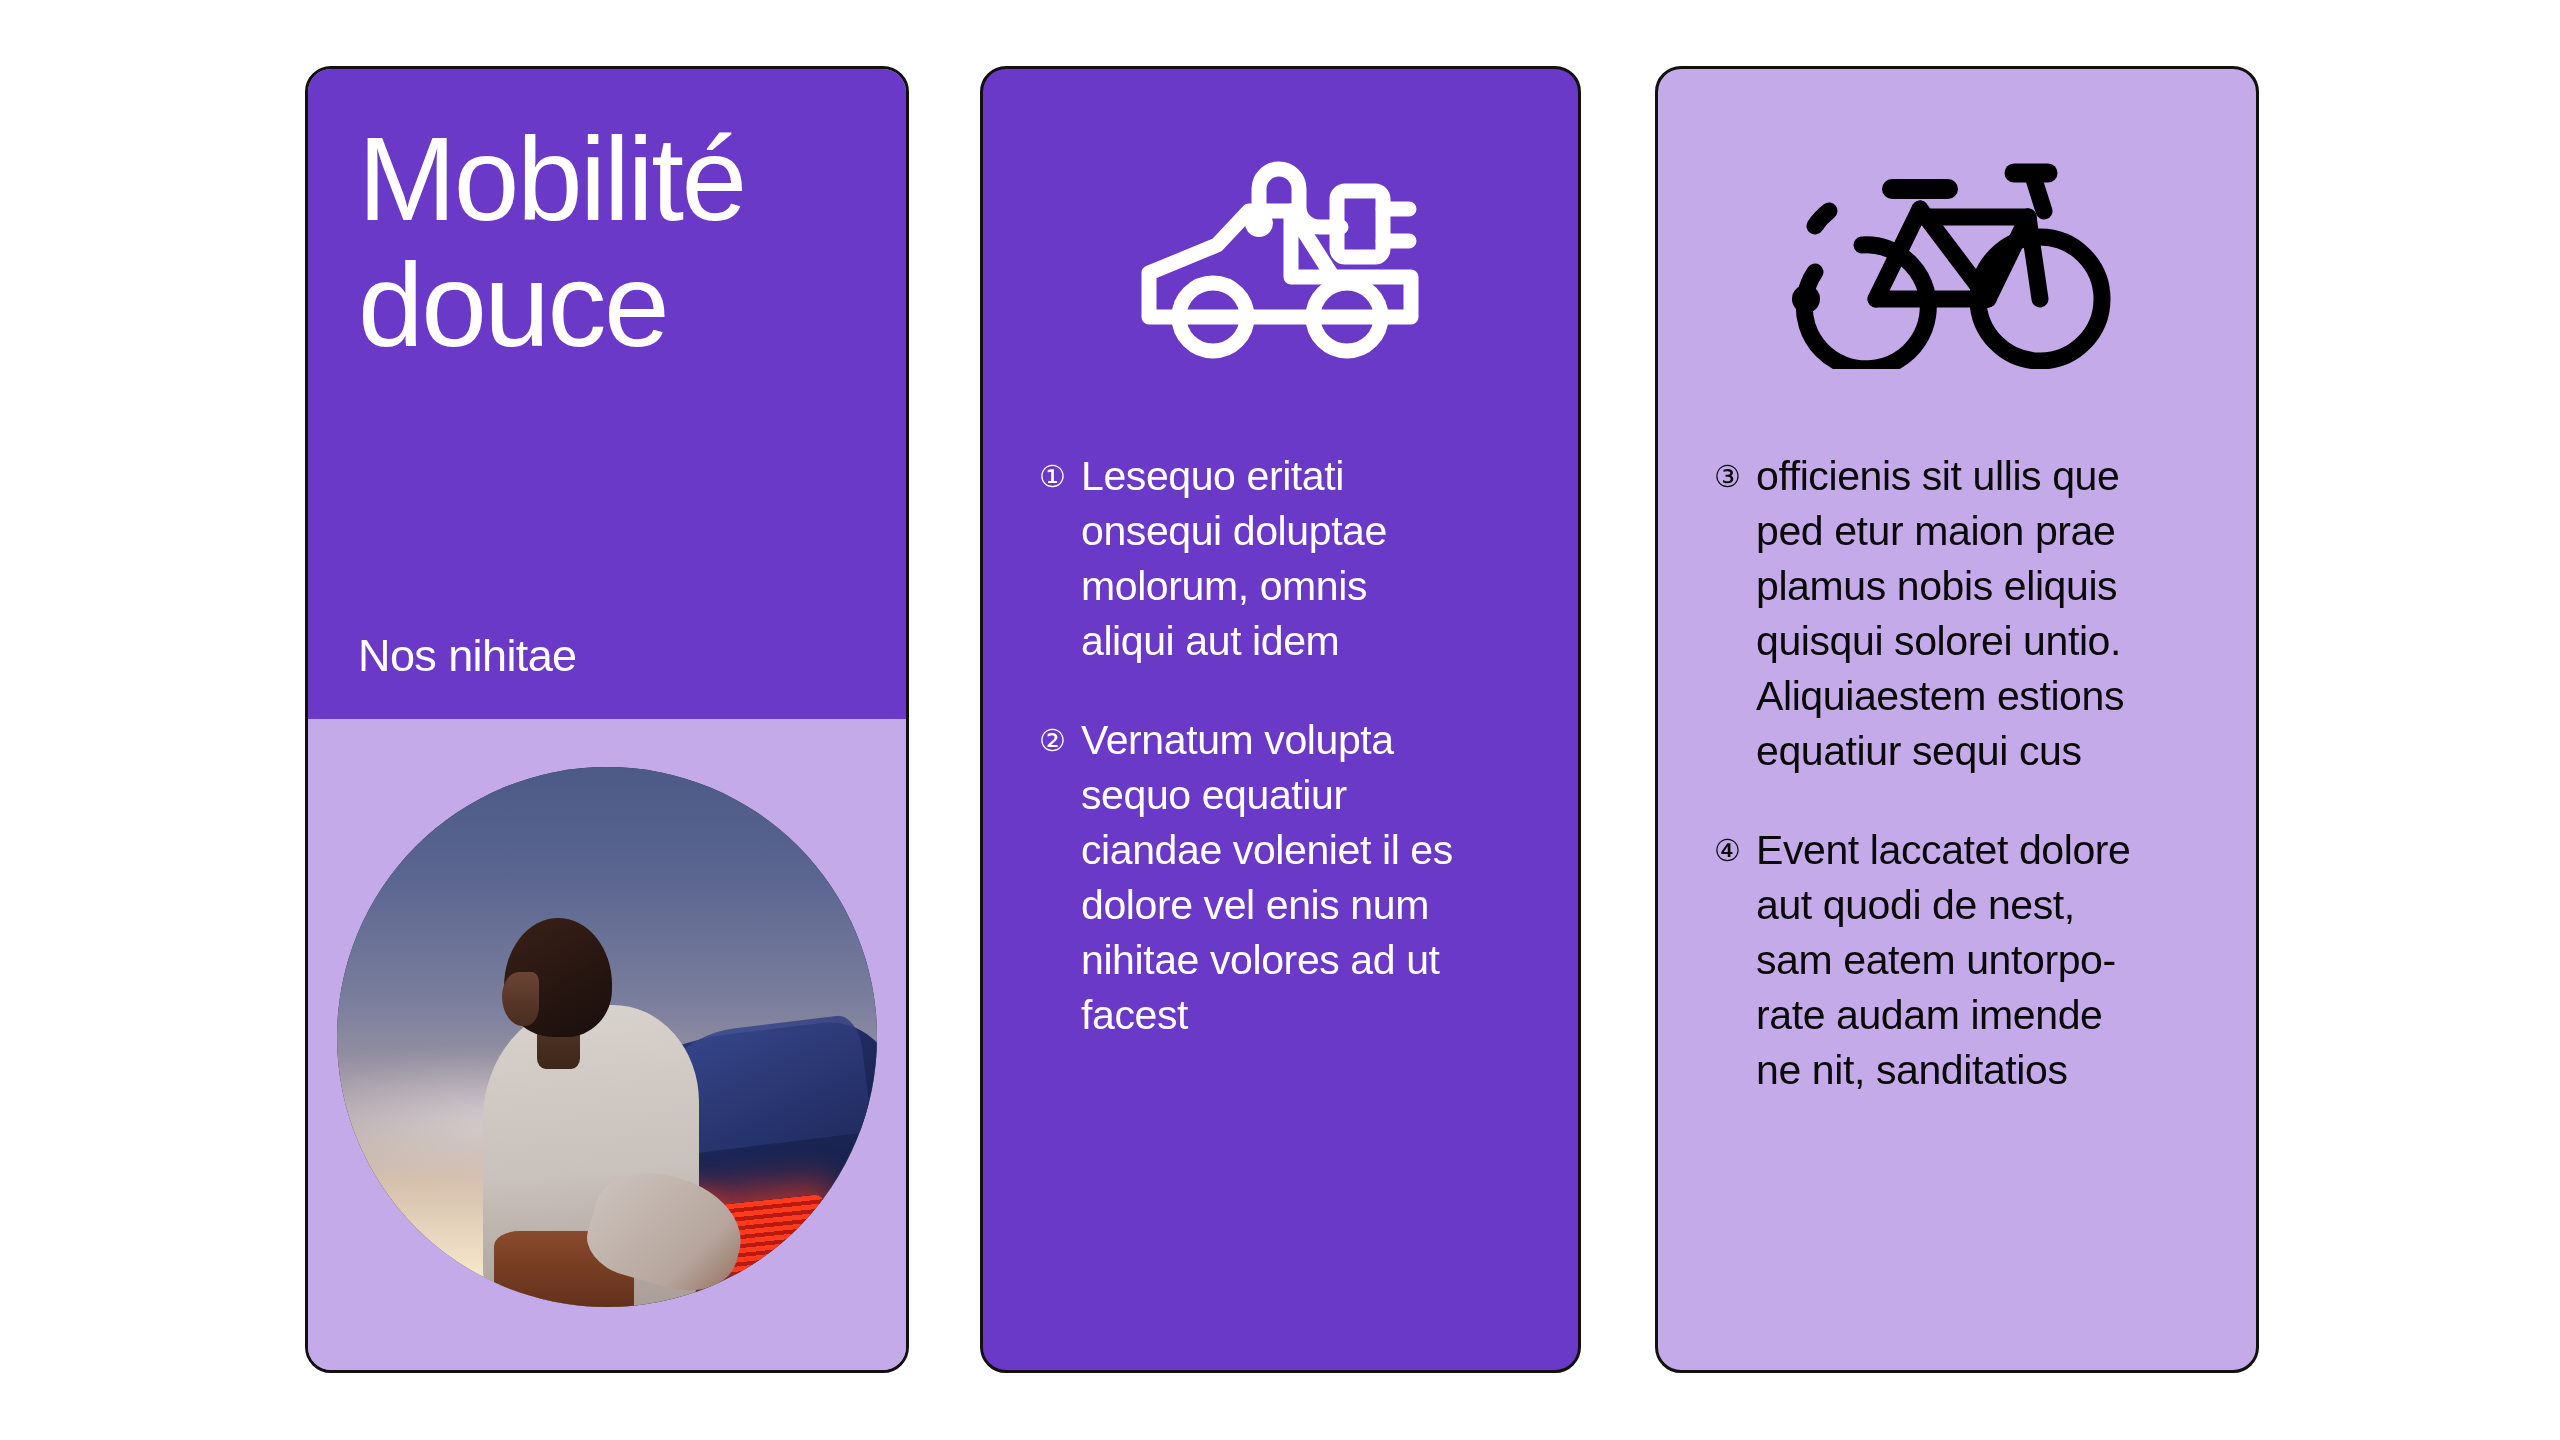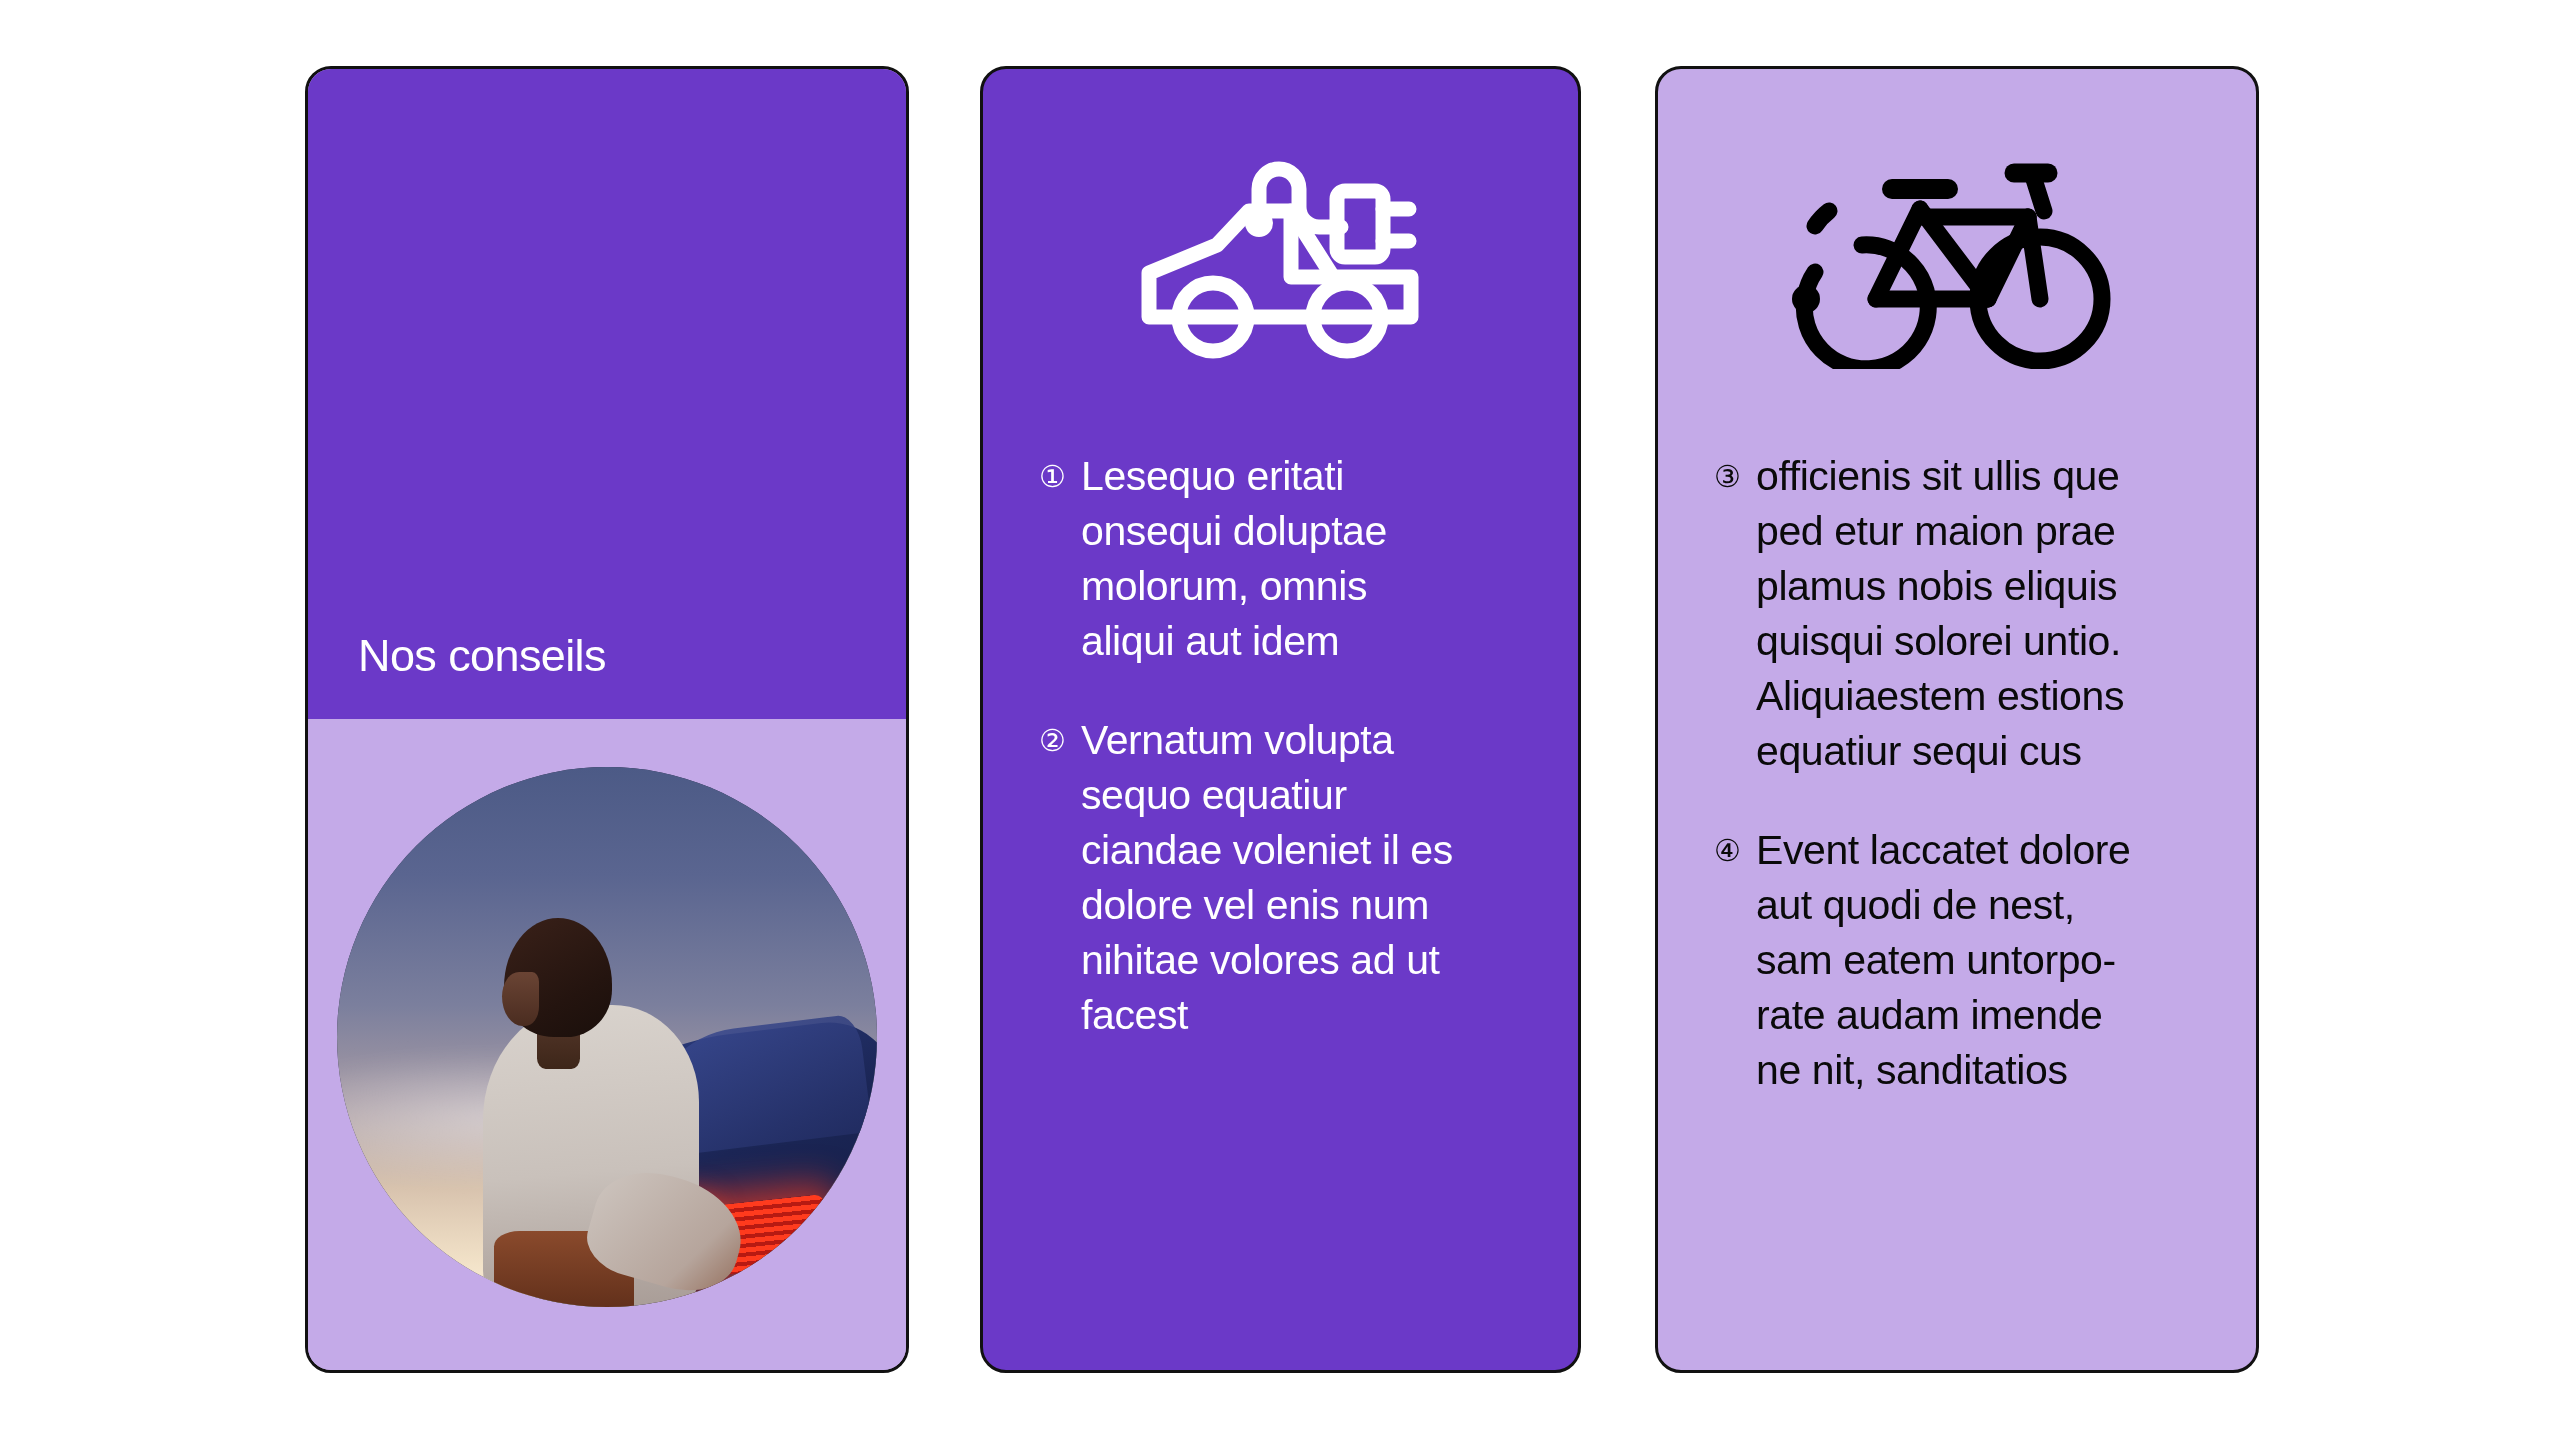--- a/index.html
+++ b/index.html
@@ -180,21 +180,23 @@
   svg{display:block;}
 </style>
 </head>
 <body>
 
 <div class="canvas">
 
   <div class="card" id="card-intro">
 
     <div class="intro-head">
-      <p class="intro-sub">Nos conseils</p>
+      <h1 class="intro-title">Mobilité
+douce</h1>
+      <p class="intro-sub">Nos nihitae</p>
     </div>
 
     <div class="intro-photo-wrap">
       <div class="photo-circle">
         <div class="ph-sky"></div>
         <div class="ph-cloud"></div>
         <div class="ph-car"></div>
         <div class="ph-car-win"></div>
         <div class="ph-taillight"></div>
         <div class="ph-taillight-b"></div>

